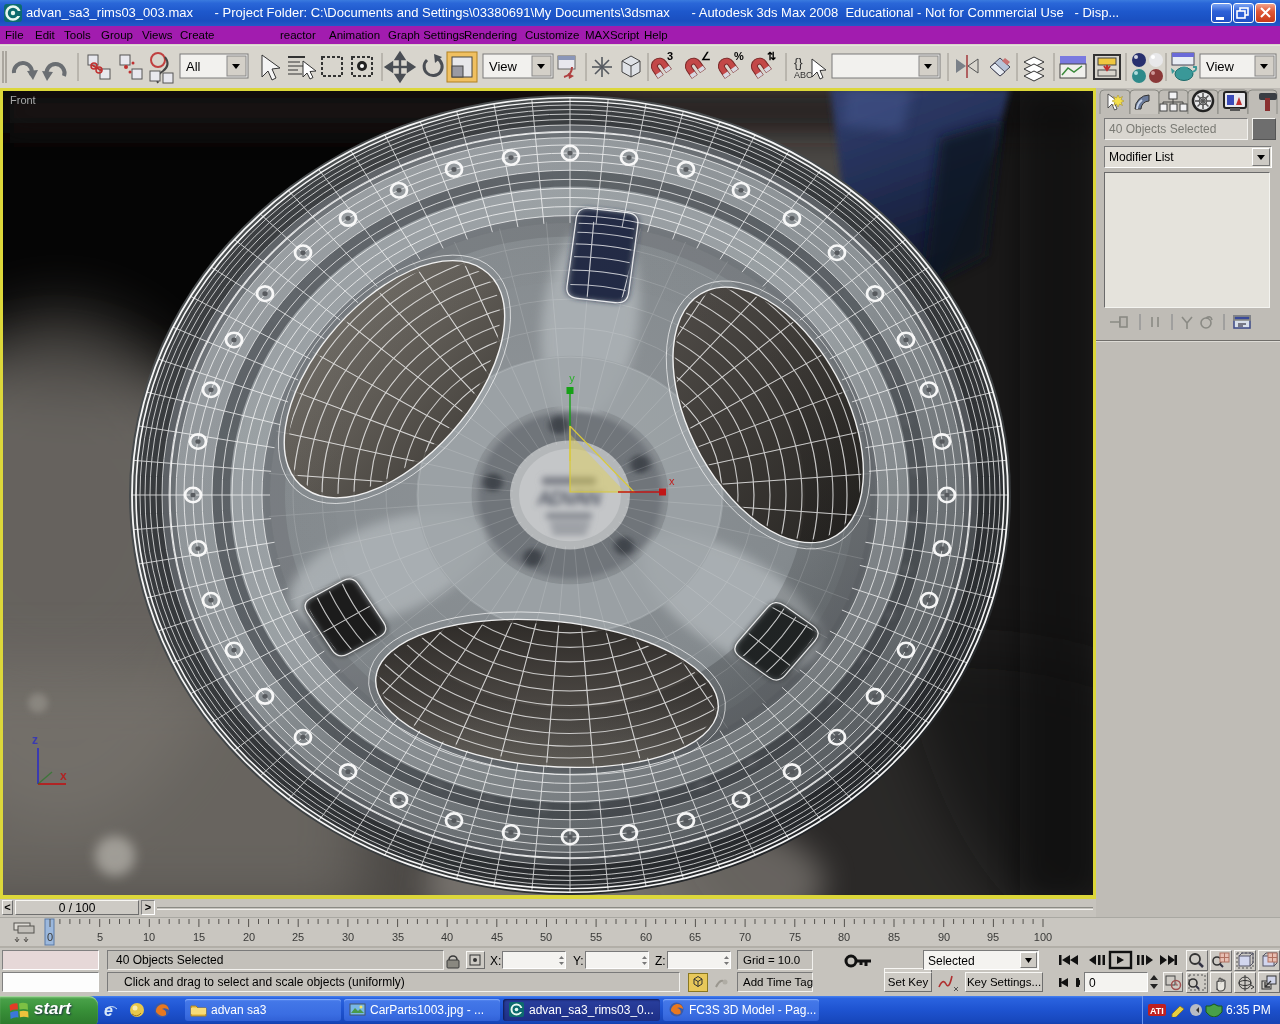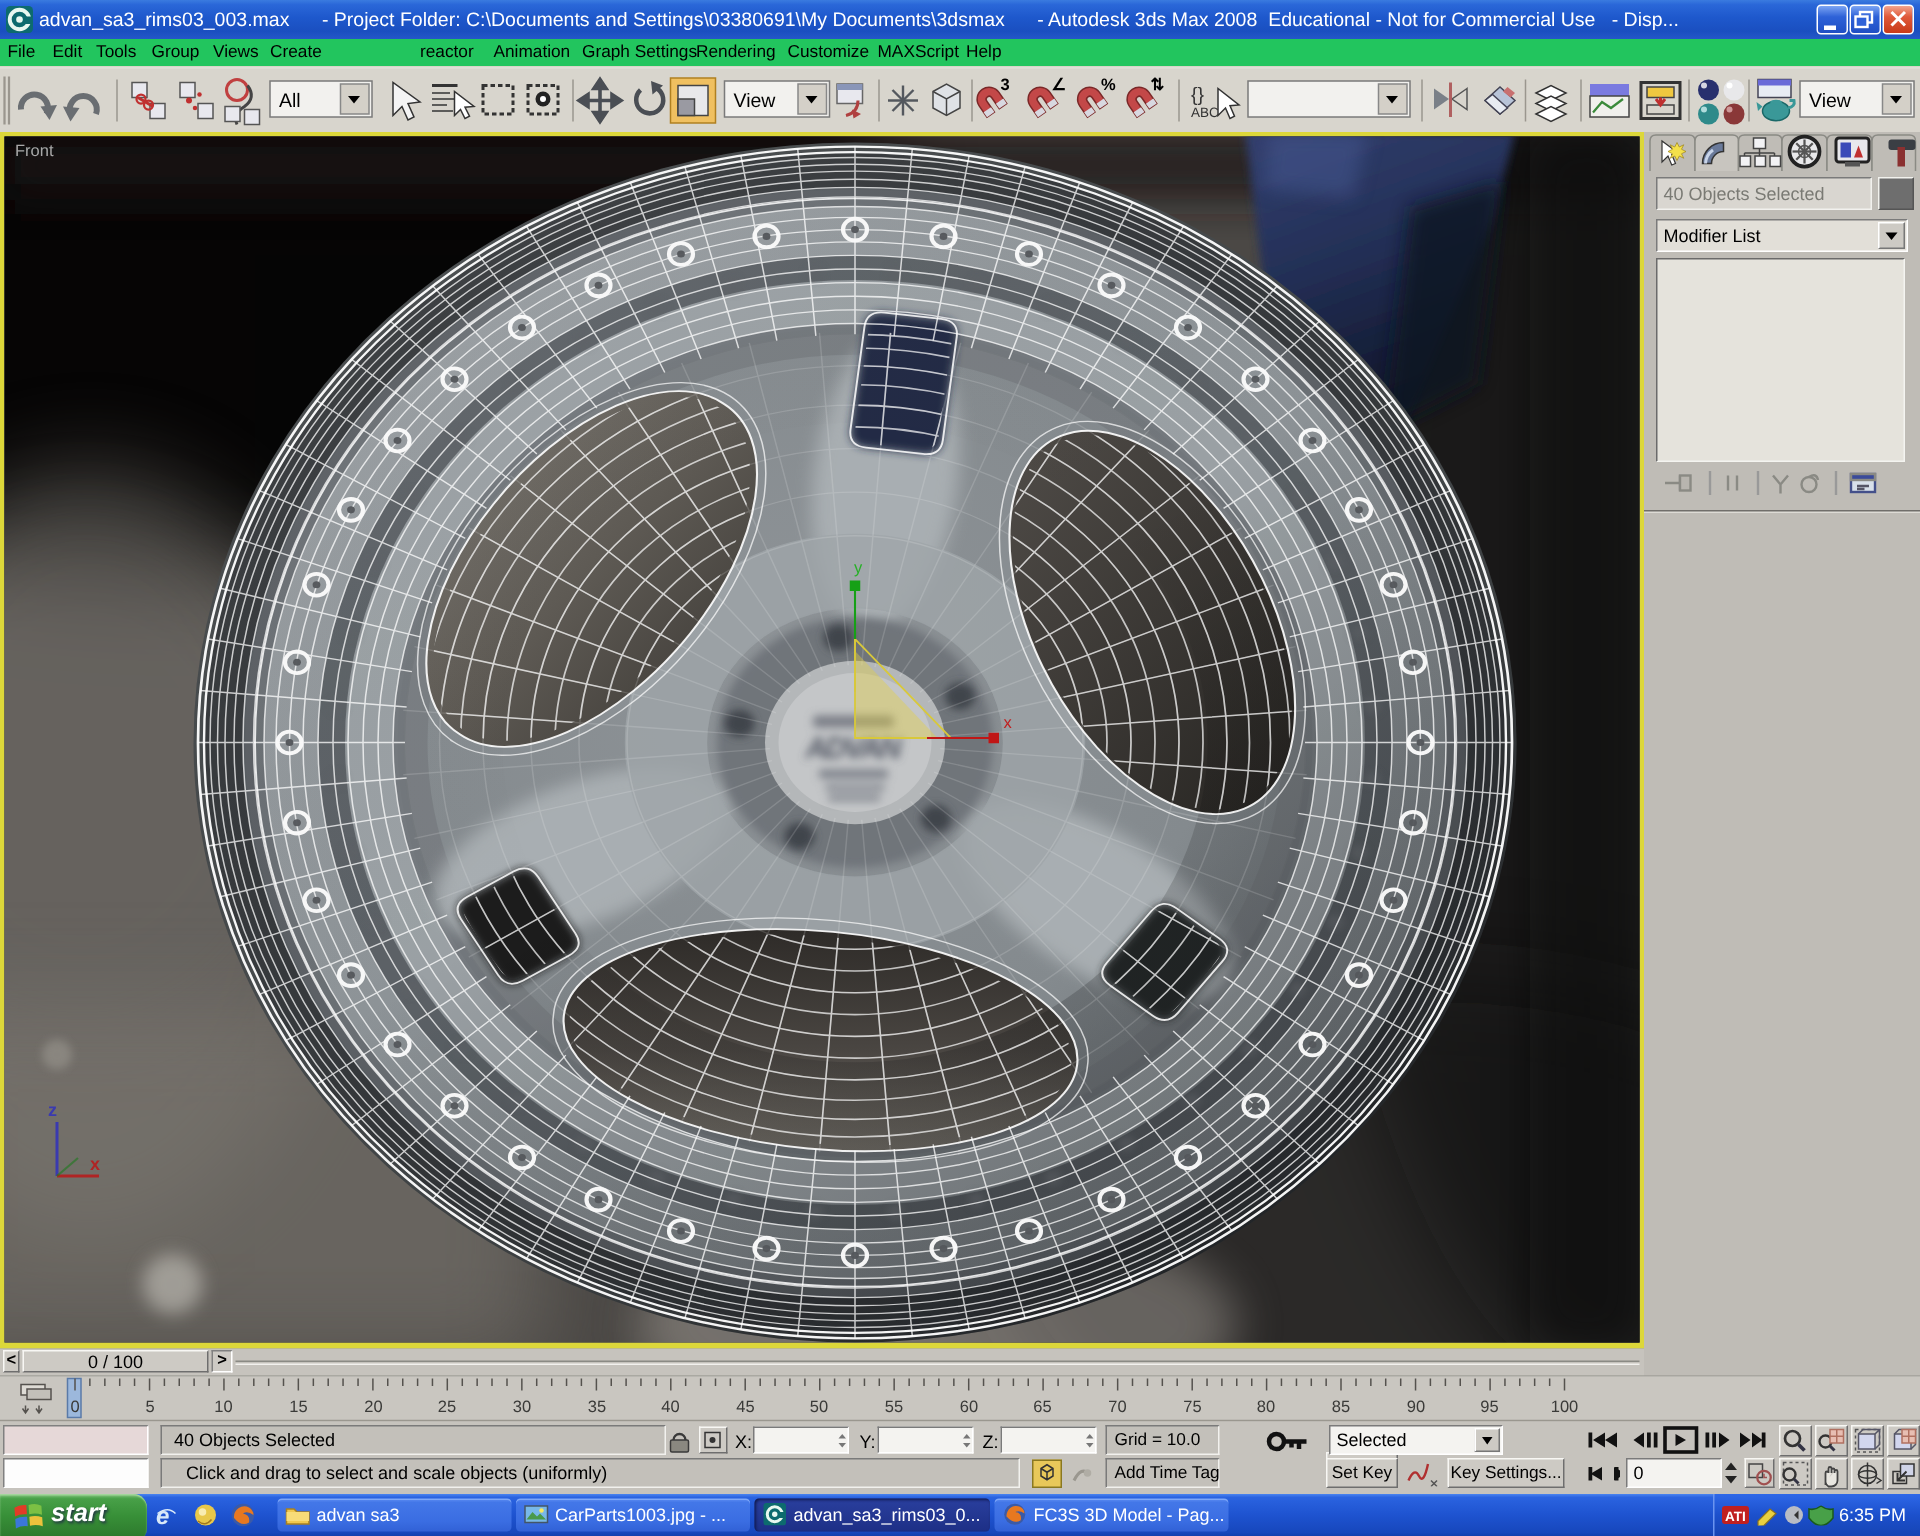--- a/index.html
+++ b/index.html
@@ -1,19 +1,19 @@
 <!DOCTYPE html>
 <html><head><meta charset="utf-8"><style>
 *{margin:0;padding:0;box-sizing:border-box}
 body{width:1280px;height:1024px;overflow:hidden;font-family:"Liberation Sans",sans-serif;background:#d4d0c8;position:relative}
 .abs{position:absolute}
 .sunk{border-top:1px solid #808080;border-left:1px solid #808080;border-bottom:1px solid #fff;border-right:1px solid #fff}
 .sunk2{border-top:1px solid #6a6a6a;border-left:1px solid #6a6a6a;border-bottom:1px solid #f4f4f0;border-right:1px solid #f4f4f0}
 #titlebar{left:0;top:0;width:1280px;height:26px;background:linear-gradient(180deg,#3a7bdf 0%,#2a67d8 12%,#1e58cc 45%,#1a4fc0 80%,#2458c8 100%);color:#fff;font-weight:normal;font-size:13px}
-#menubar{left:0;top:26px;width:1280px;height:19px;background:#22c55e;font-size:13px;color:#000;border-bottom:1px solid #d8d4c8}
+#menubar{left:0;top:26px;width:1280px;height:19px;background:#a21caf;font-size:13px;color:#000;border-bottom:1px solid #d8d4c8}
 #toolbar{left:0;top:45px;width:1280px;height:43px;background:#d8d5cd}
 #viewport{left:0;top:88px;width:1096px;height:811px;background:#4b4845;border:3px solid #dcd73a;border-bottom:4px solid #dcd73a}
 #panel{left:1096px;top:88px;width:184px;height:861px;background:#bfbcb6}
 #tslider{left:0;top:899px;width:1096px;height:18px;background:#c6c3bd}
 #ruler{left:0;top:917px;width:1280px;height:31px;background:#c9c6c0}
 #statusbar{left:0;top:948px;width:1280px;height:48px;background:#c6c3bd}
 #taskbar{left:0;top:996px;width:1280px;height:28px;background:linear-gradient(180deg,#4a84f0 0%,#2a63e0 8%,#1e53d0 50%,#1747bc 92%,#1240ae 100%)}
 .fld{position:absolute;background:#c3c0ba;border-top:1px solid #7a7a7a;border-left:1px solid #7a7a7a;border-bottom:1px solid #f2f1ee;border-right:1px solid #f2f1ee;font-size:12px;color:#000}
 .wfld{position:absolute;background:#f4f3f0;border-top:1px solid #7a7a7a;border-left:1px solid #7a7a7a;border-bottom:1px solid #fff;border-right:1px solid #fff}
 .btn{position:absolute;background:#cdcac4;border-top:1px solid #f8f7f4;border-left:1px solid #f8f7f4;border-bottom:1px solid #6e6e6e;border-right:1px solid #6e6e6e;font-size:12px;color:#000;text-align:center;white-space:nowrap}
@@ -655,21 +655,21 @@
     </svg>
     <div class="abs" style="left:688px;top:25px;width:20px;height:19px;background:#e8c85a;border:1px solid #8a7820"><svg width="18" height="17">
         <path d="M5,5 l4,-2.5 4,2.5 0,5 -4,2.5 -4,-2.5 z M5,5 l4,2.5 4,-2.5 M9,7.5 l0,5" fill="none" stroke="#333"></path>
       </svg></div>
     <svg class="abs" style="left:712px;top:27px" width="18" height="16">
       <path d="M4,12 q5,-10 10,-4" fill="none" stroke="#9a978f" stroke-width="2"></path>
       <circle cx="13" cy="7" r="2.5" fill="#b0ada5"></circle>
     </svg>
     <div class="btn" style="left:884px;top:20px;width:48px;height:20px;line-height:18px;font-size:11.5px">Auto Key</div>
     <div class="btn" style="left:884px;top:24px;width:48px;height:20px;line-height:18px;font-size:11.5px">Set Key</div>
-    <div class="wfld" style="left:886px;top:2px;width:116px;height:20px"><span style="margin-left:4px;font-size:12px;line-height:18px">Selected</span><div class="abs" style="right:1px;top:1px;width:17px;height:16px;background:#cdcac4;border:1px solid #fff;border-bottom-color:#777;border-right-color:#777"><svg width="15" height="14">
+    <div class="wfld" style="left:923px;top:2px;width:116px;height:20px"><span style="margin-left:4px;font-size:12px;line-height:18px">Selected</span><div class="abs" style="right:1px;top:1px;width:17px;height:16px;background:#cdcac4;border:1px solid #fff;border-bottom-color:#777;border-right-color:#777"><svg width="15" height="14">
           <path d="M4,5 l3.5,5 3.5,-5 z" fill="#000"></path>
         </svg></div></div>
     <svg class="abs" style="left:936px;top:26px" width="24" height="17">
       <path d="M3,13 q4,-9 7,-3 q3,6 6,-8" fill="none" stroke="#b03030" stroke-width="1.6"></path>
       <path d="M18,13 l4,4 m0,-4 l-4,4" stroke="#555"></path>
     </svg>
     <div class="btn" style="left:965px;top:24px;width:78px;height:20px;line-height:18px;font-size:11.5px">Key Settings...</div>
     <svg class="abs" style="left:1056px;top:2px" width="124" height="20" fill="#111">
       <rect x="3" y="5" width="2.5" height="10"></rect>
       <path d="M6,10 l8,-5 v10 z M14,10 l8,-5 v10 z"></path>

